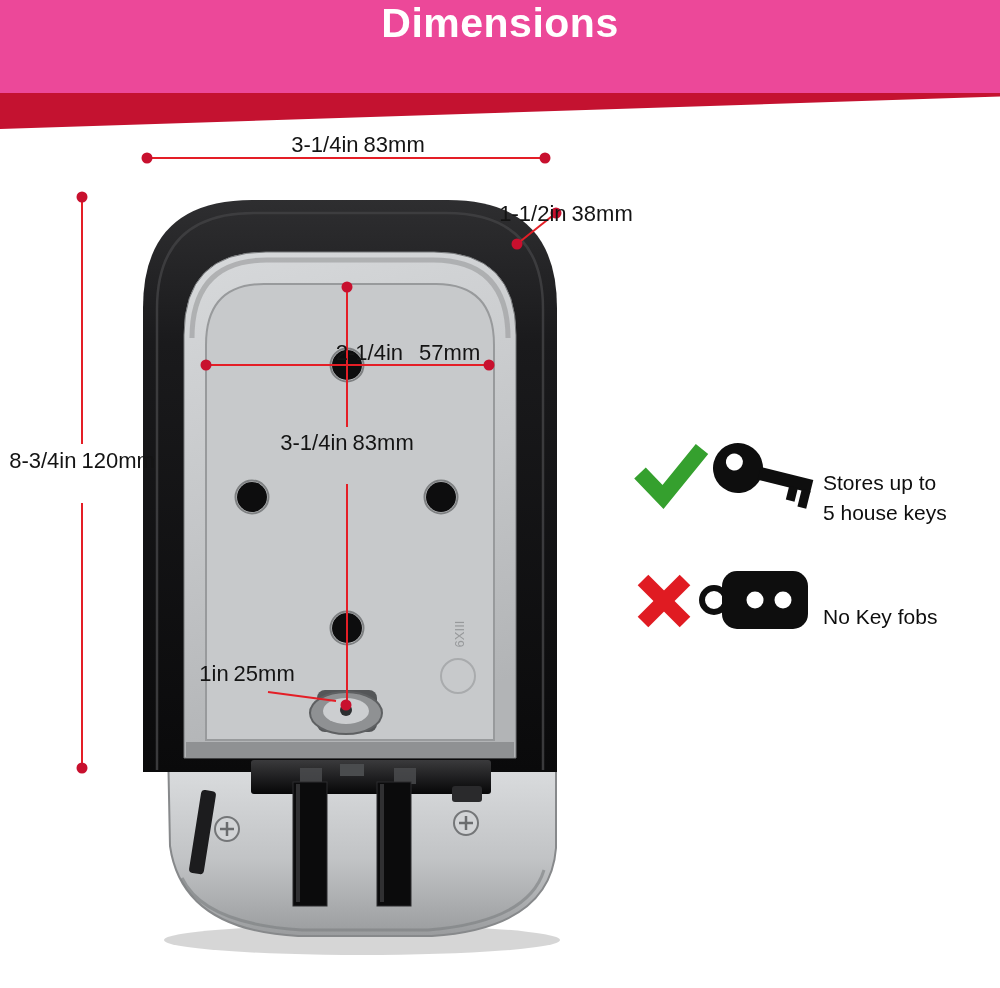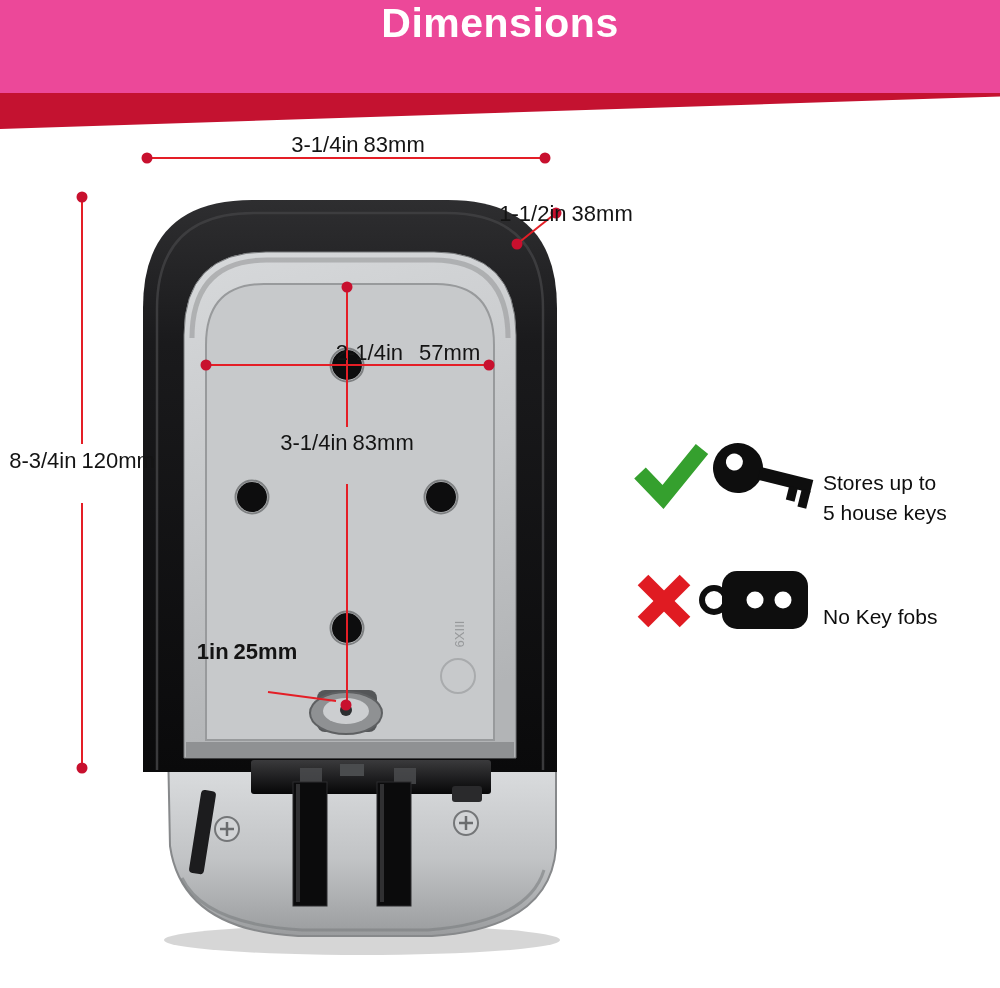--- a/index.html
+++ b/index.html
@@ -204,21 +204,21 @@
   <div class="dim" style="left:408px; top:342px;gap:16px;">
     <span>2-1/4in</span>
     <span>57mm</span>
   </div>
 
   <div class="dim" style="left:347px; top:432px;">
     <span>3-1/4in</span>
     <span>83mm</span>
   </div>
 
-  <div class="dim" style="left:247px; top:641px;font-weight:bold;">
+  <div class="dim" style="left:247px; top:663px;">
     <span>1in</span>
     <span>25mm</span>
   </div>
 
   <div class="feat" style="left:823px; top:468px;">
     <div>Stores up to</div>
     <div>5 house keys</div>
   </div>
 
   <div class="feat" style="left:823px; top:586px;margin-top:16px;">

